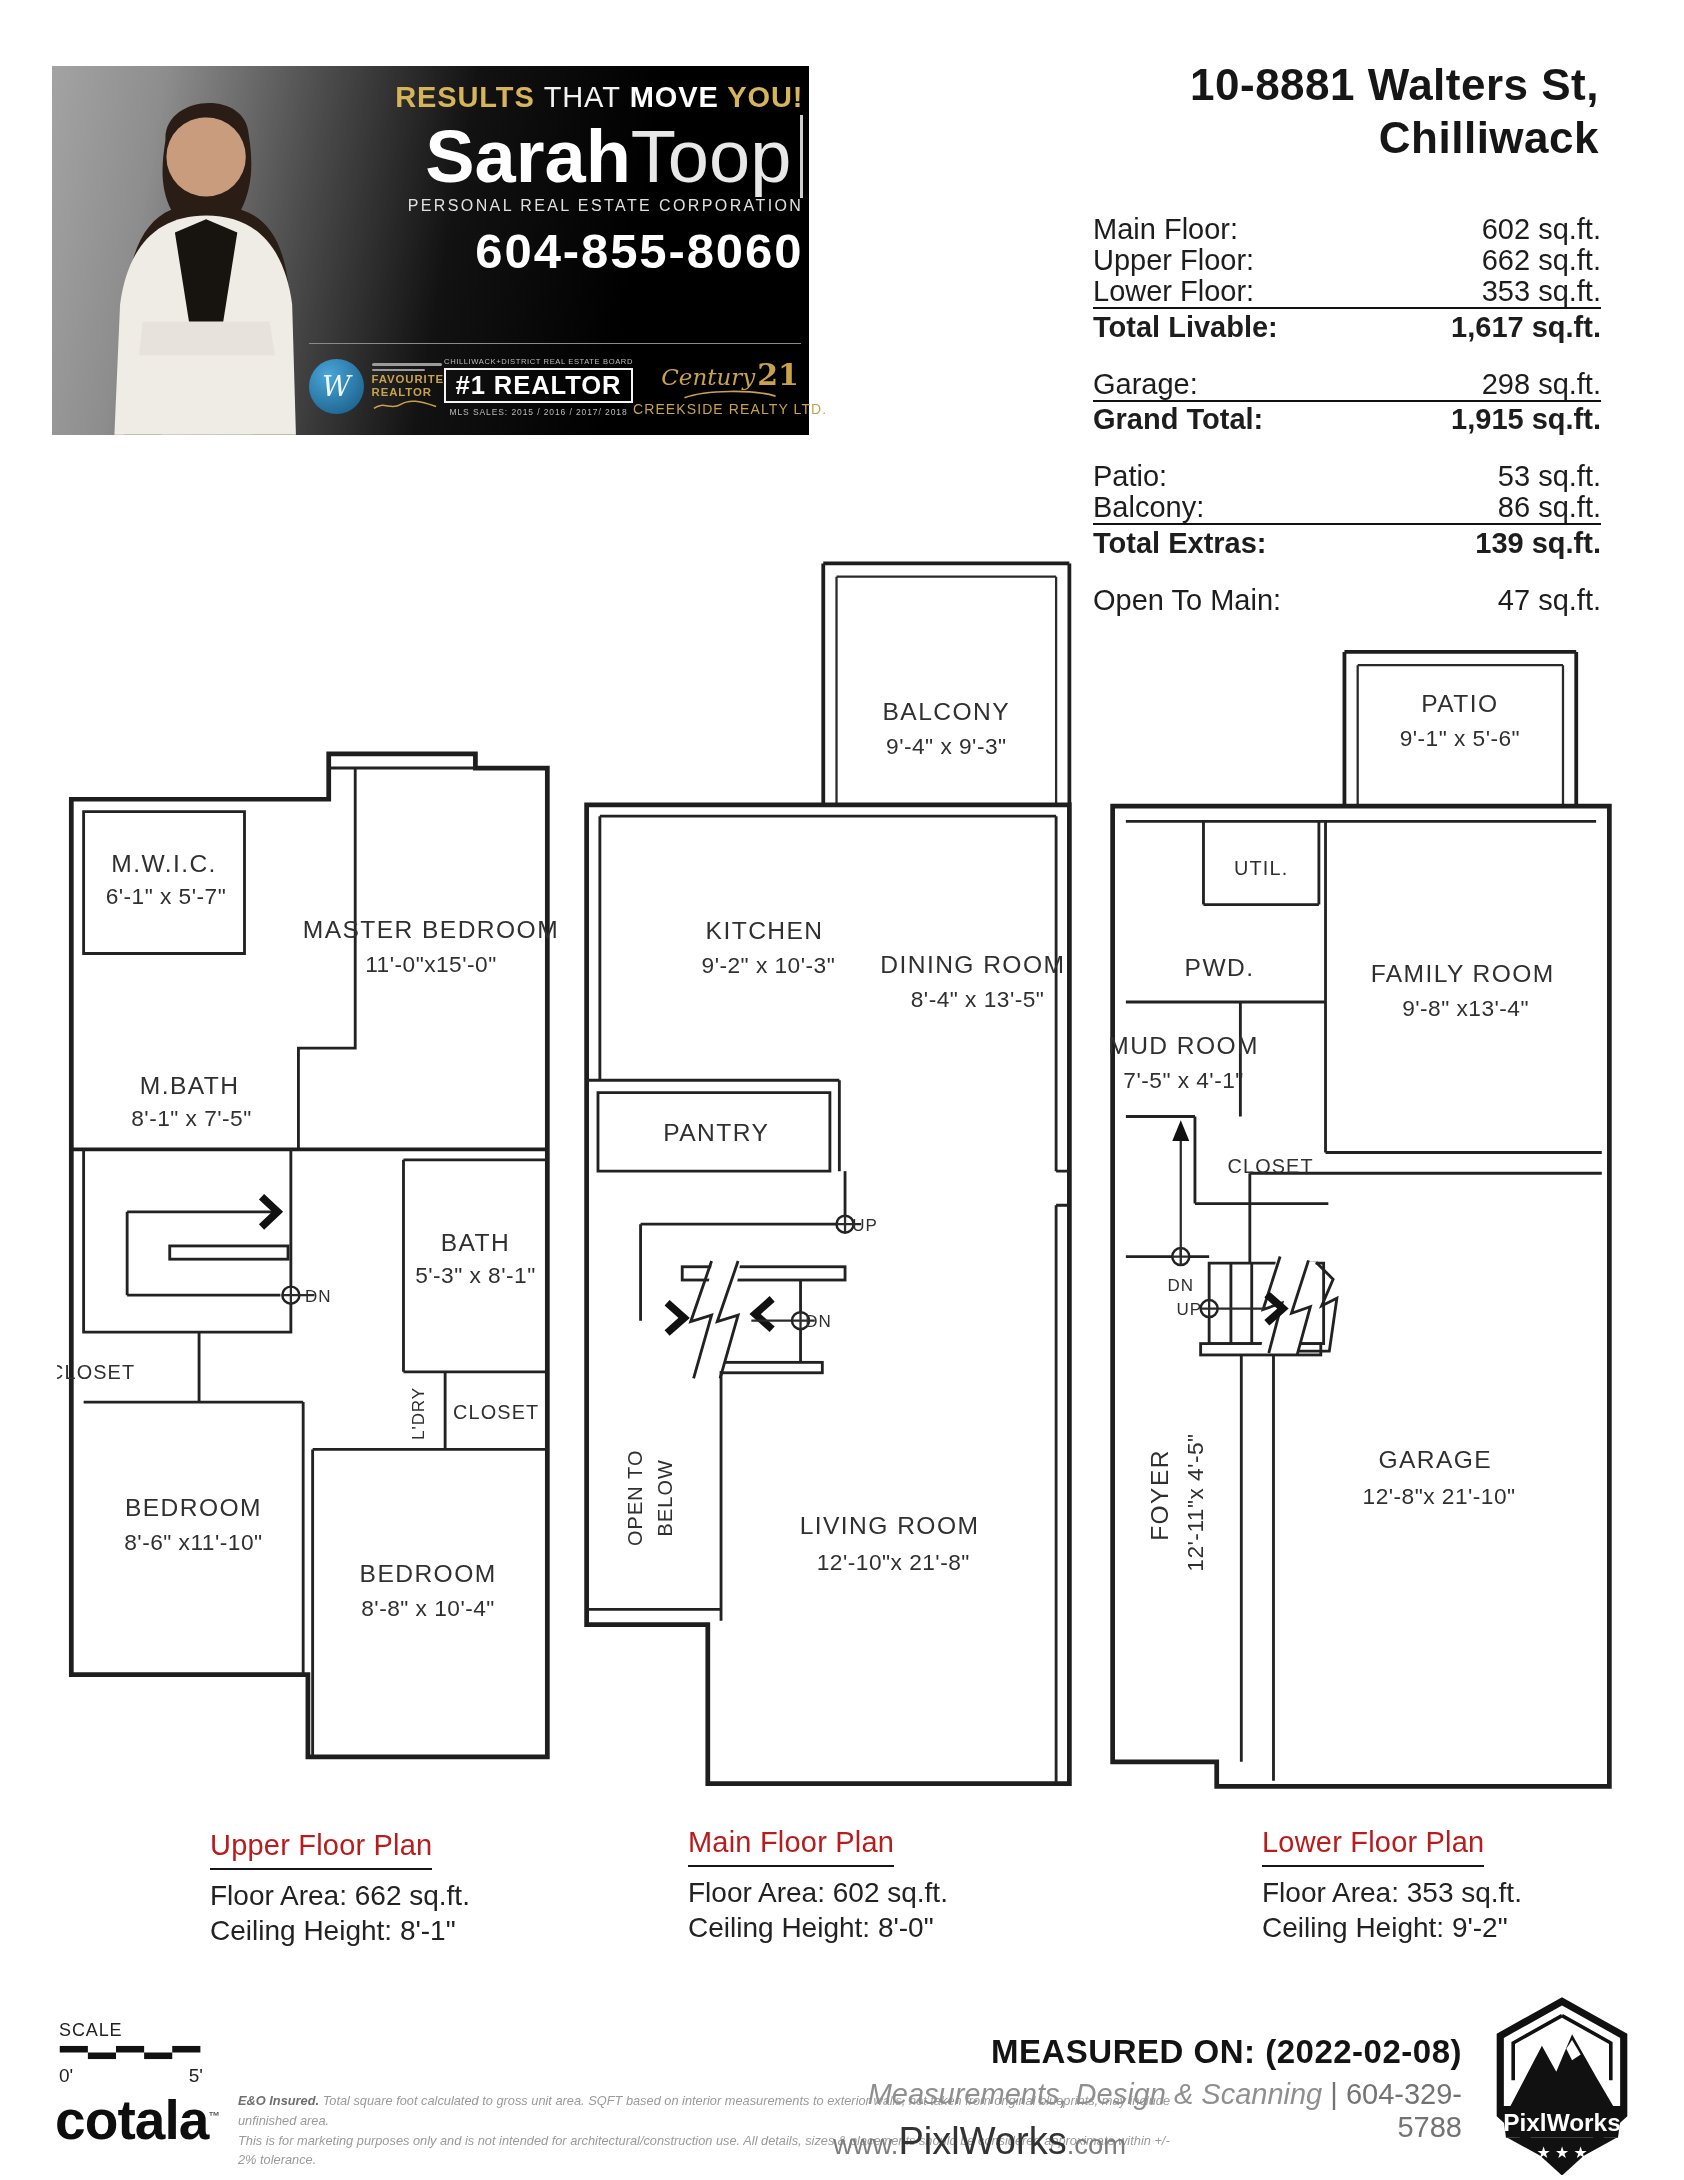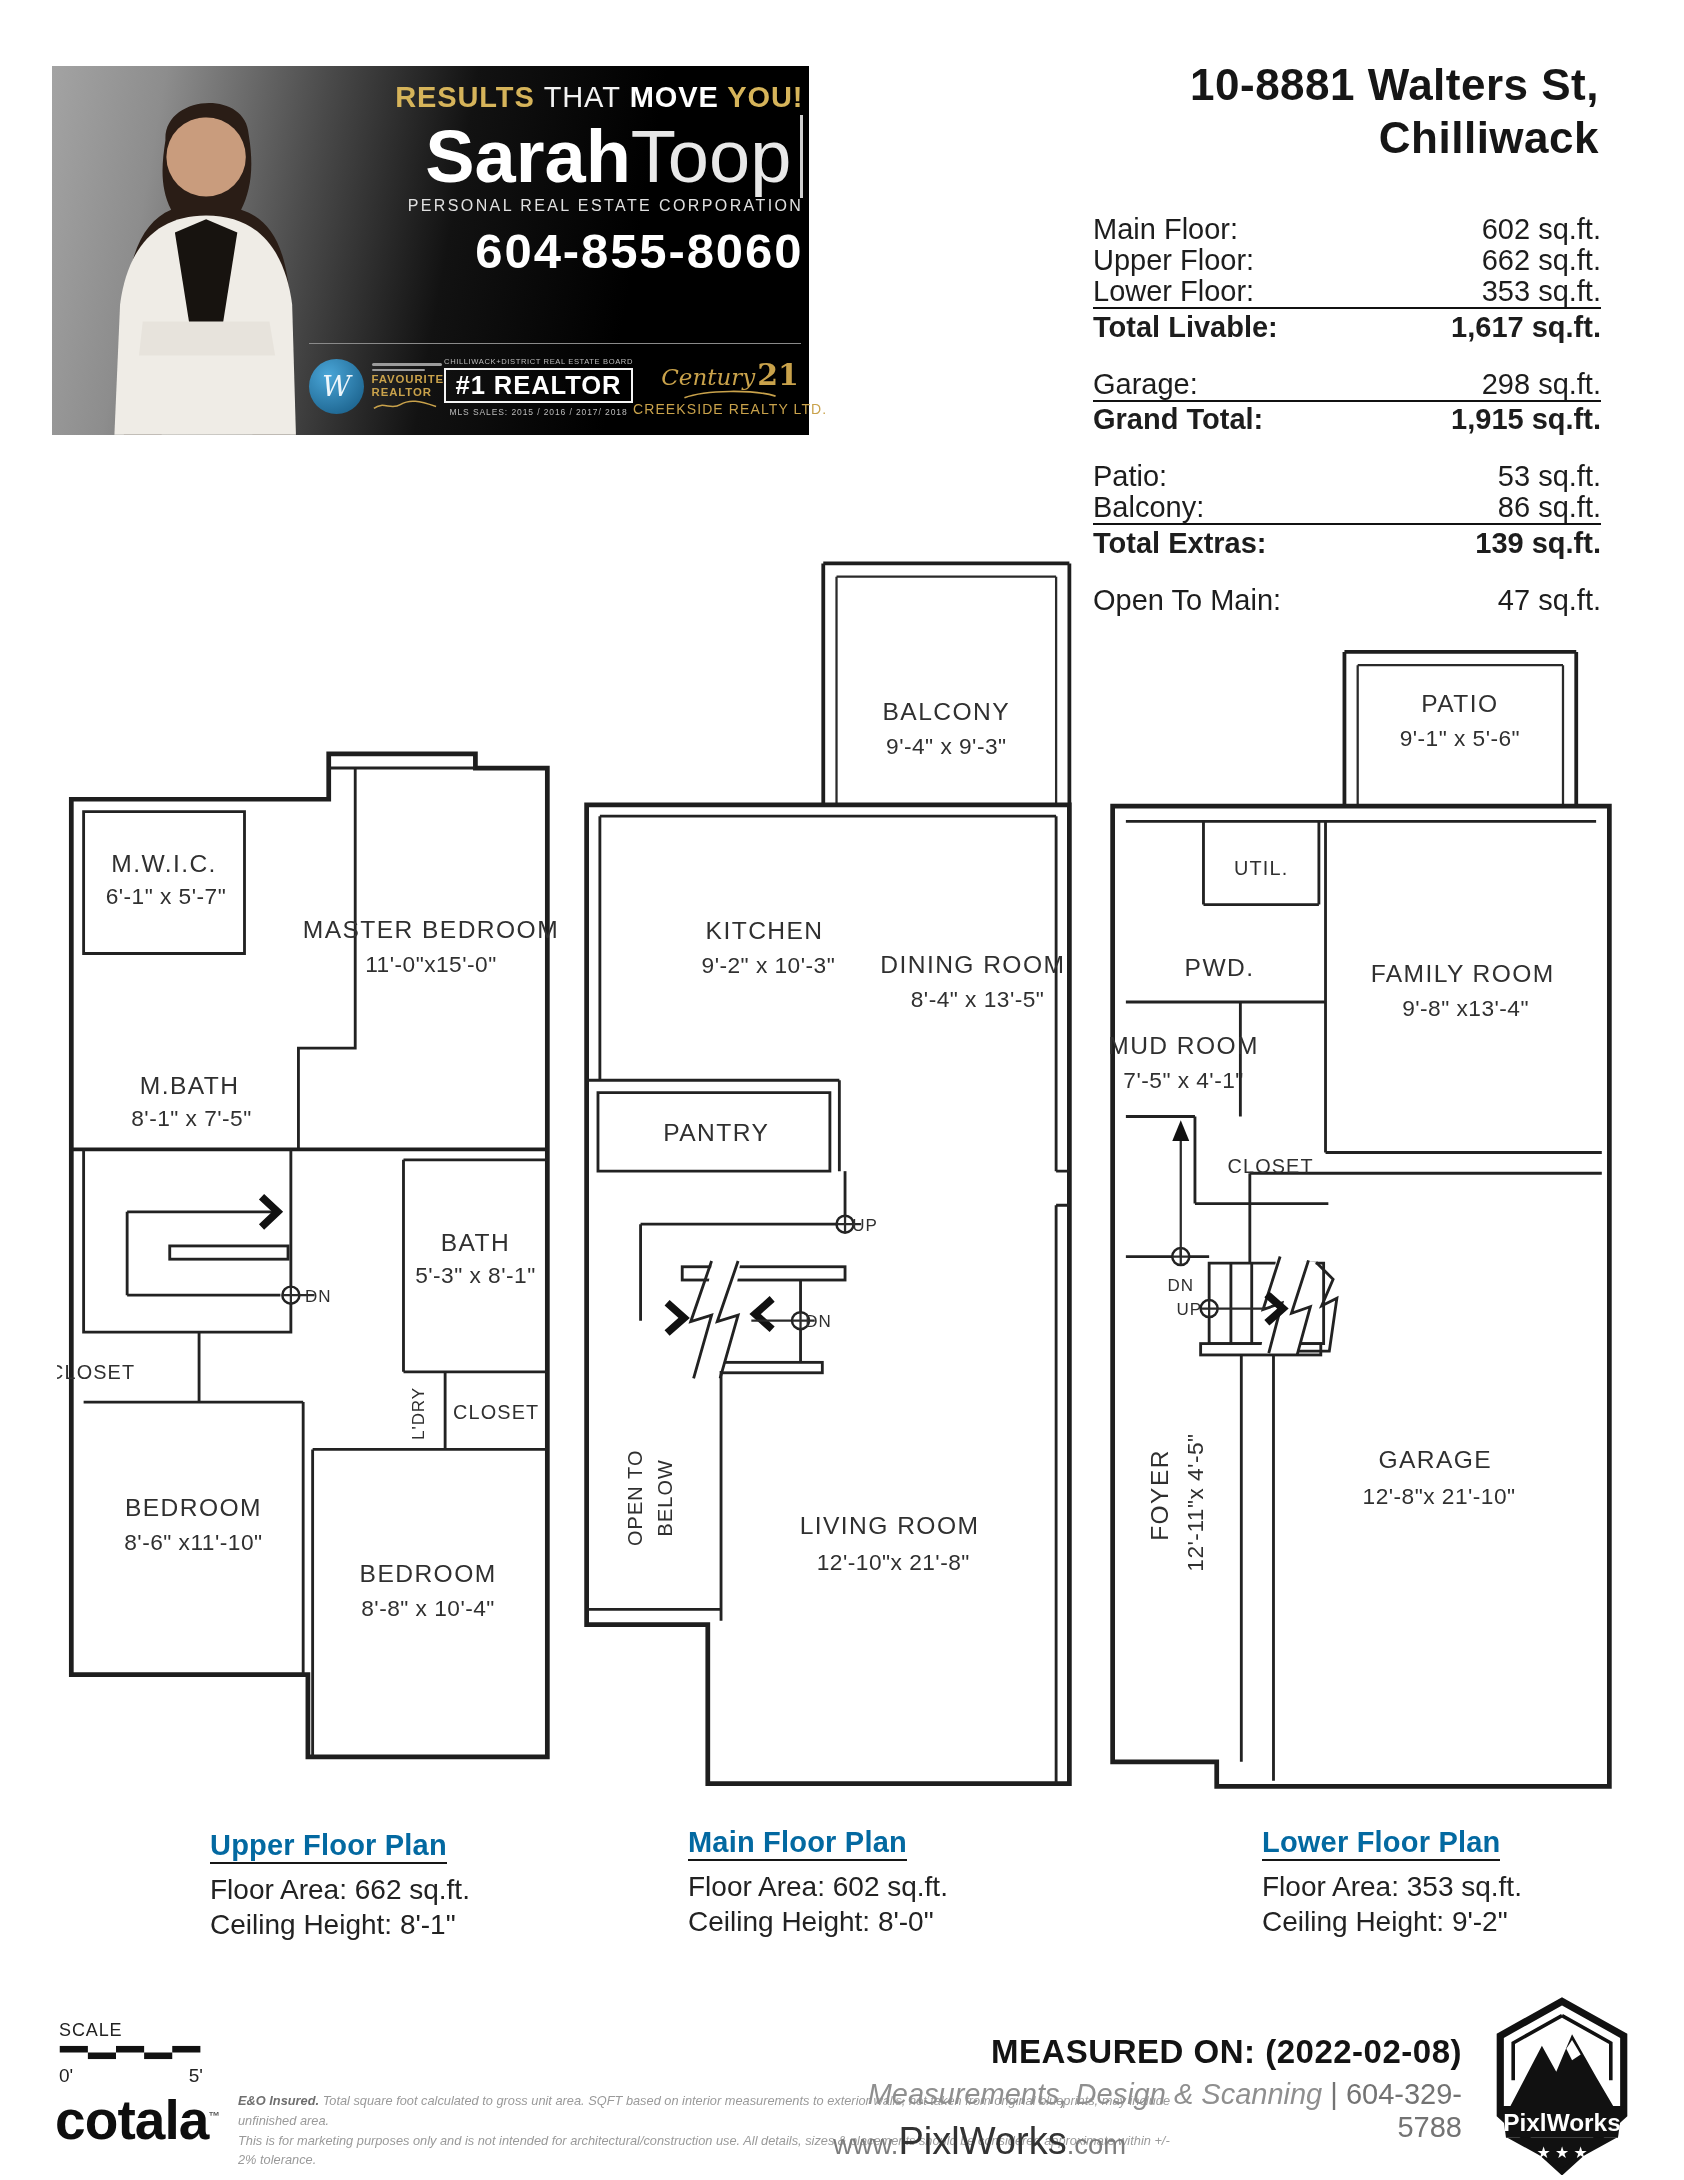--- a/index.html
+++ b/index.html
@@ -60,22 +60,22 @@
   .arrowhead{fill:#111;stroke:none;}
   svg.plan text{font-family:"Liberation Sans","DejaVu Sans",sans-serif;text-anchor:middle;fill:#303030;}
   .t-room{font-size:26px;letter-spacing:1.5px;}
   .t-dims{font-size:24px;letter-spacing:0.5px;}
   .t-small{font-size:21px;letter-spacing:1.2px;}
   .t-tiny{font-size:18px;letter-spacing:1px;}
   .a-start{text-anchor:start;}
   .a-end{text-anchor:end;}
   
   .plancap{position:absolute;}
-  .plancap h3{display:inline-block;margin:0 0 7.6px 0;font-size:29px;font-weight:bold;color:#0369a1;
-              border-bottom:2.8px solid #161616;padding-bottom:0;letter-spacing:0.2px;}
+  .plancap h3{display:inline-block;margin:0 0 7.6px 0;font-size:29px;font-weight:normal;color:#b91c1c;
+              border-bottom:2.8px solid #161616;padding-bottom:6px;letter-spacing:0.2px;}
   .plancap p{margin:0;font-size:28px;line-height:1.25;color:#222;}
   
   .scale-block{position:absolute;left:59px;top:2020px;width:161px;}
   .scale-label{font-size:18px;letter-spacing:0.9px;color:#222;}
   .scale-bar{margin-top:3.8px;}
   .scale-ends{display:flex;justify-content:space-between;width:144px;font-size:19px;color:#222;margin-top:1.9px;}
   .cotala{position:absolute;left:55px;top:2088px;font-size:55px;font-weight:bold;letter-spacing:-0.9px;color:#0e0e0e;}
   .cotala sup{font-size:11.4px;color:#555;}
   .disclaimer{position:absolute;left:238px;top:2091px;width:937px;font-size:12.8px;color:#9a9a9a;
               line-height:1.55;font-style:italic;}

